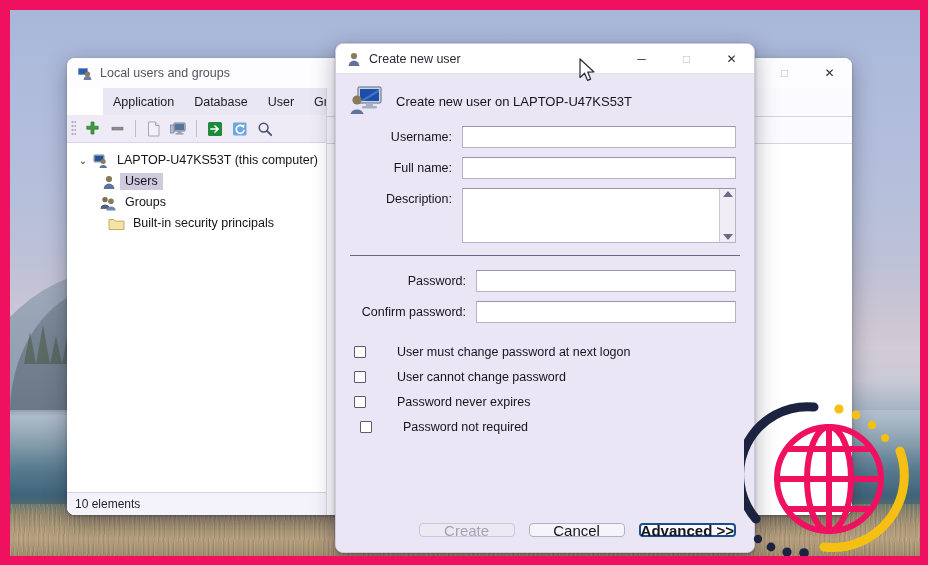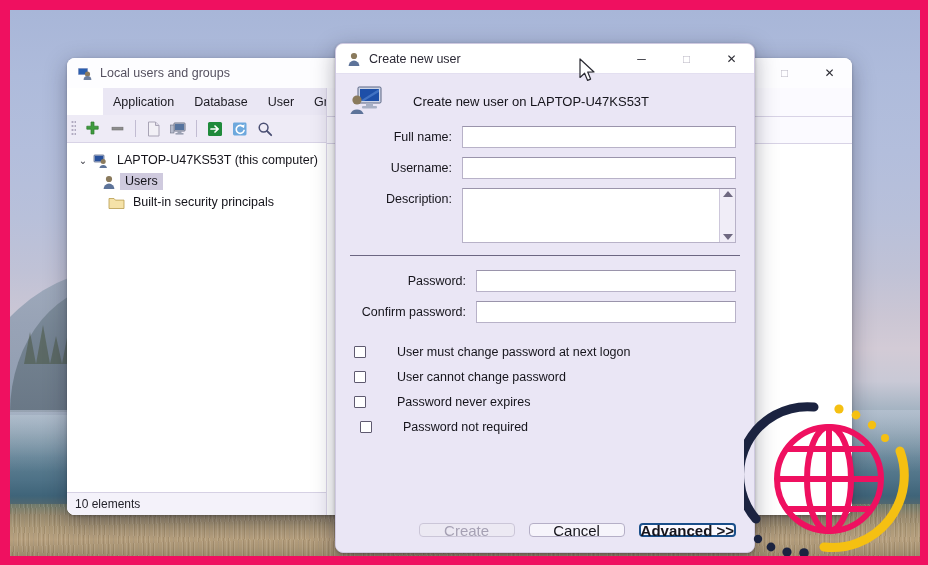--- a/index.html
+++ b/index.html
@@ -158,21 +158,21 @@
 
   
   #dialog {
     left: 325px; top: 33px; width: 420px; height: 510px;
     background: #eae6f5;
     border: 1px solid #cfc9e0;
   }
   #dialog .titlebar { background:#ffffff; border-bottom: 1px solid #e3dff0; }
   #dlg-body { background:#eae6f5; height: calc(100% - 31px); position: relative; }
   .dlg-head {
-    display:flex; align-items:center; gap:29px;
+    display:flex; align-items:center; gap:12px;
     padding: 12px 0 10px 14px;
     border-radius: 9px;
   }
   .dlg-head-text { font-size: 13px; color: #15141b; }
   .formrow { display:flex; align-items:flex-start; padding: 0 18px 0 0; margin-bottom: 9px; }
   .flabel {
     width: 126px; text-align: right; padding-right: 10px;
     font-size: 12.5px; color: #15141b; line-height: 22px;
   }
   .field {
@@ -342,20 +342,32 @@
             <div class="trow sel" style="padding-left:32px">
               <span class="tico">
                 <svg width="16" height="16" viewBox="0 0 16 16">
                   <circle cx="8" cy="5" r="3.1" fill="#8a7a5c"></circle>
                   <path d="M2.6 15a5.4 5.4 0 0 1 10.8 0z" fill="#5d7399"></path>
                 </svg>
               </span>
               <span class="tlabel">Users</span>
             </div>
 
+            <div class="trow" style="padding-left:32px">
+              <span class="tico">
+                <svg width="17" height="16" viewBox="0 0 17 16">
+                  <circle cx="5" cy="4.6" r="2.7" fill="#7e6f52"></circle>
+                  <path d="M0.6 13.5a4.6 4.6 0 0 1 9 0z" fill="#4f6party"></path>
+                  <path d="M0.6 13.5a4.6 4.6 0 0 1 9 0z" fill="#4f6285"></path>
+                  <circle cx="11" cy="6.3" r="2.8" fill="#8a7a5c"></circle>
+                  <path d="M6.2 15.4a4.9 4.9 0 0 1 9.6 0z" fill="#6d86ad"></path>
+                </svg>
+              </span>
+              <span class="tlabel">Groups</span>
+            </div>
 
             <div class="trow" style="padding-left:40px">
               <span class="tico">
                 <svg width="17" height="14" viewBox="0 0 17 14">
                   <path d="M1 2.5h5l1.4 1.6H16v8.4H1z" fill="#f5e2a8" stroke="#b79c4e" stroke-width=".8"></path>
                 </svg>
               </span>
               <span class="tlabel">Built-in security principals</span>
             </div>
           </div>
@@ -396,26 +408,26 @@
             <path d="M10 15 L29 3 L29 6 L14 15z" fill="#5f8fd8" opacity=".55"></path>
             <rect x="16" y="17" width="7" height="3" fill="#a7afc4"></rect>
             <rect x="12" y="20" width="15" height="2.4" rx="1" fill="#a7afc4"></rect>
             <circle cx="7" cy="14" r="4.6" fill="#8a7a5c"></circle>
             <path d="M0.4 28a7.1 7.1 0 0 1 13.2 0z" fill="#5d7399"></path>
           </svg>
           <span class="dlg-head-text">Create new user on LAPTOP-U47KS53T</span>
         </div>
 
         <div class="formrow">
+          <div class="flabel">Username:</div>
+          <div class="field"></div>
+        </div>
+
+        <div class="formrow">
           <div class="flabel">Full name:</div>
-          <div class="field"></div>
-        </div>
-
-        <div class="formrow">
-          <div class="flabel">Username:</div>
           <div class="field"></div>
         </div>
 
         <div class="formrow">
           <div class="flabel">Description:</div>
           <div class="field desc">
             <div class="desc-area"></div>
             <div class="vscroll">
               <span class="arrow up"></span>
               <span class="arrow dn"></span>

